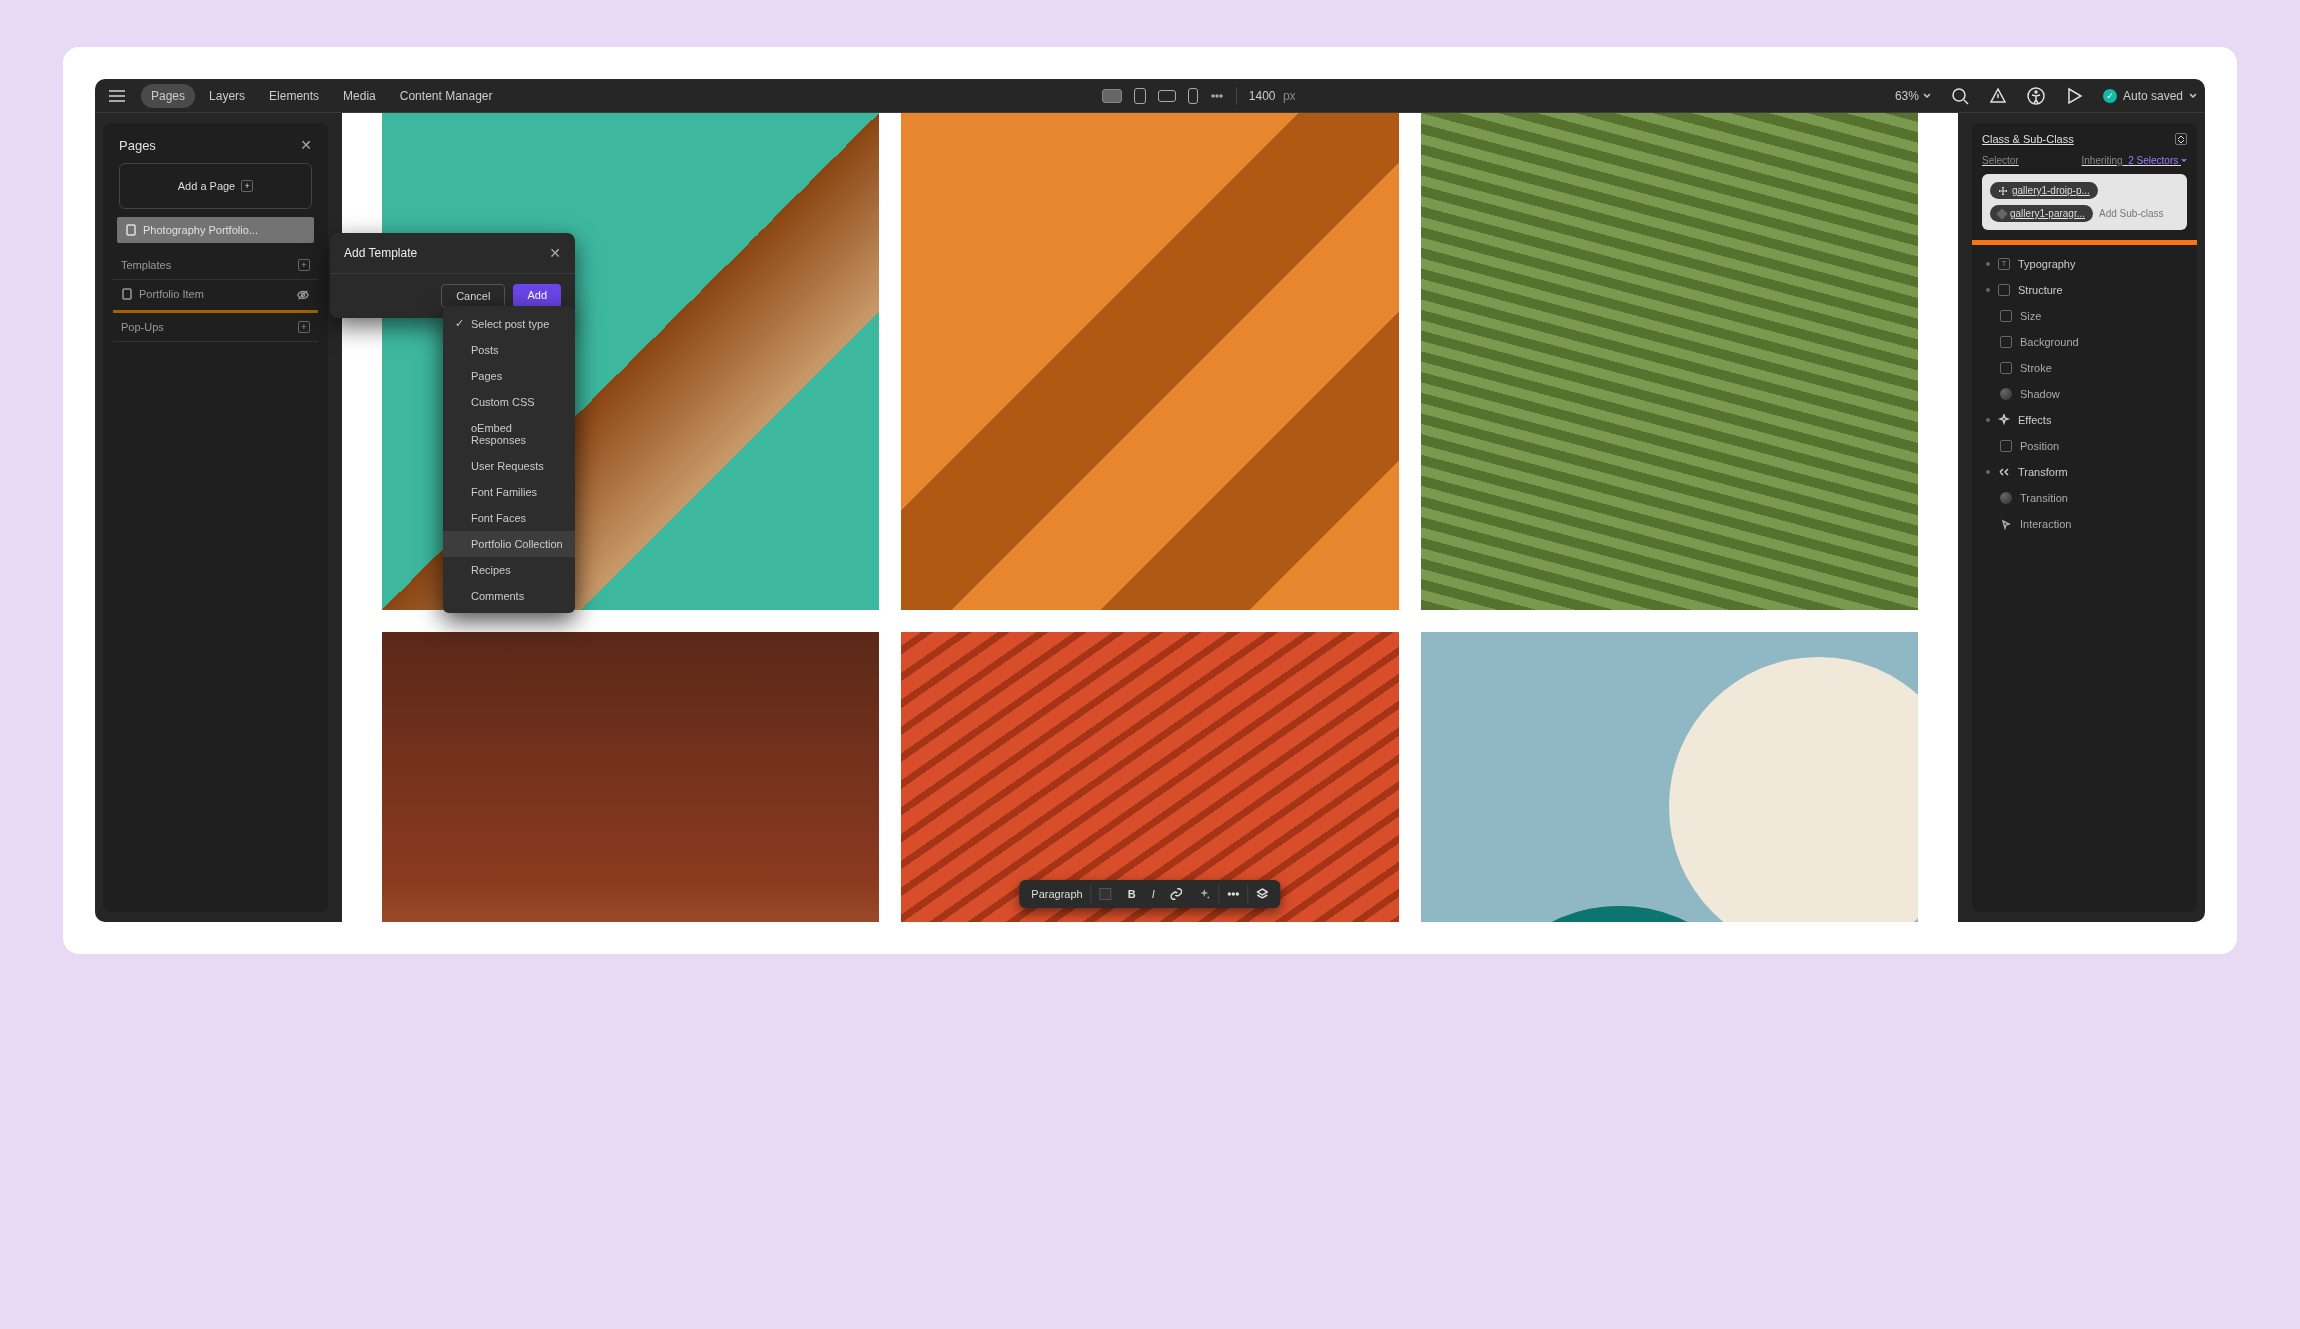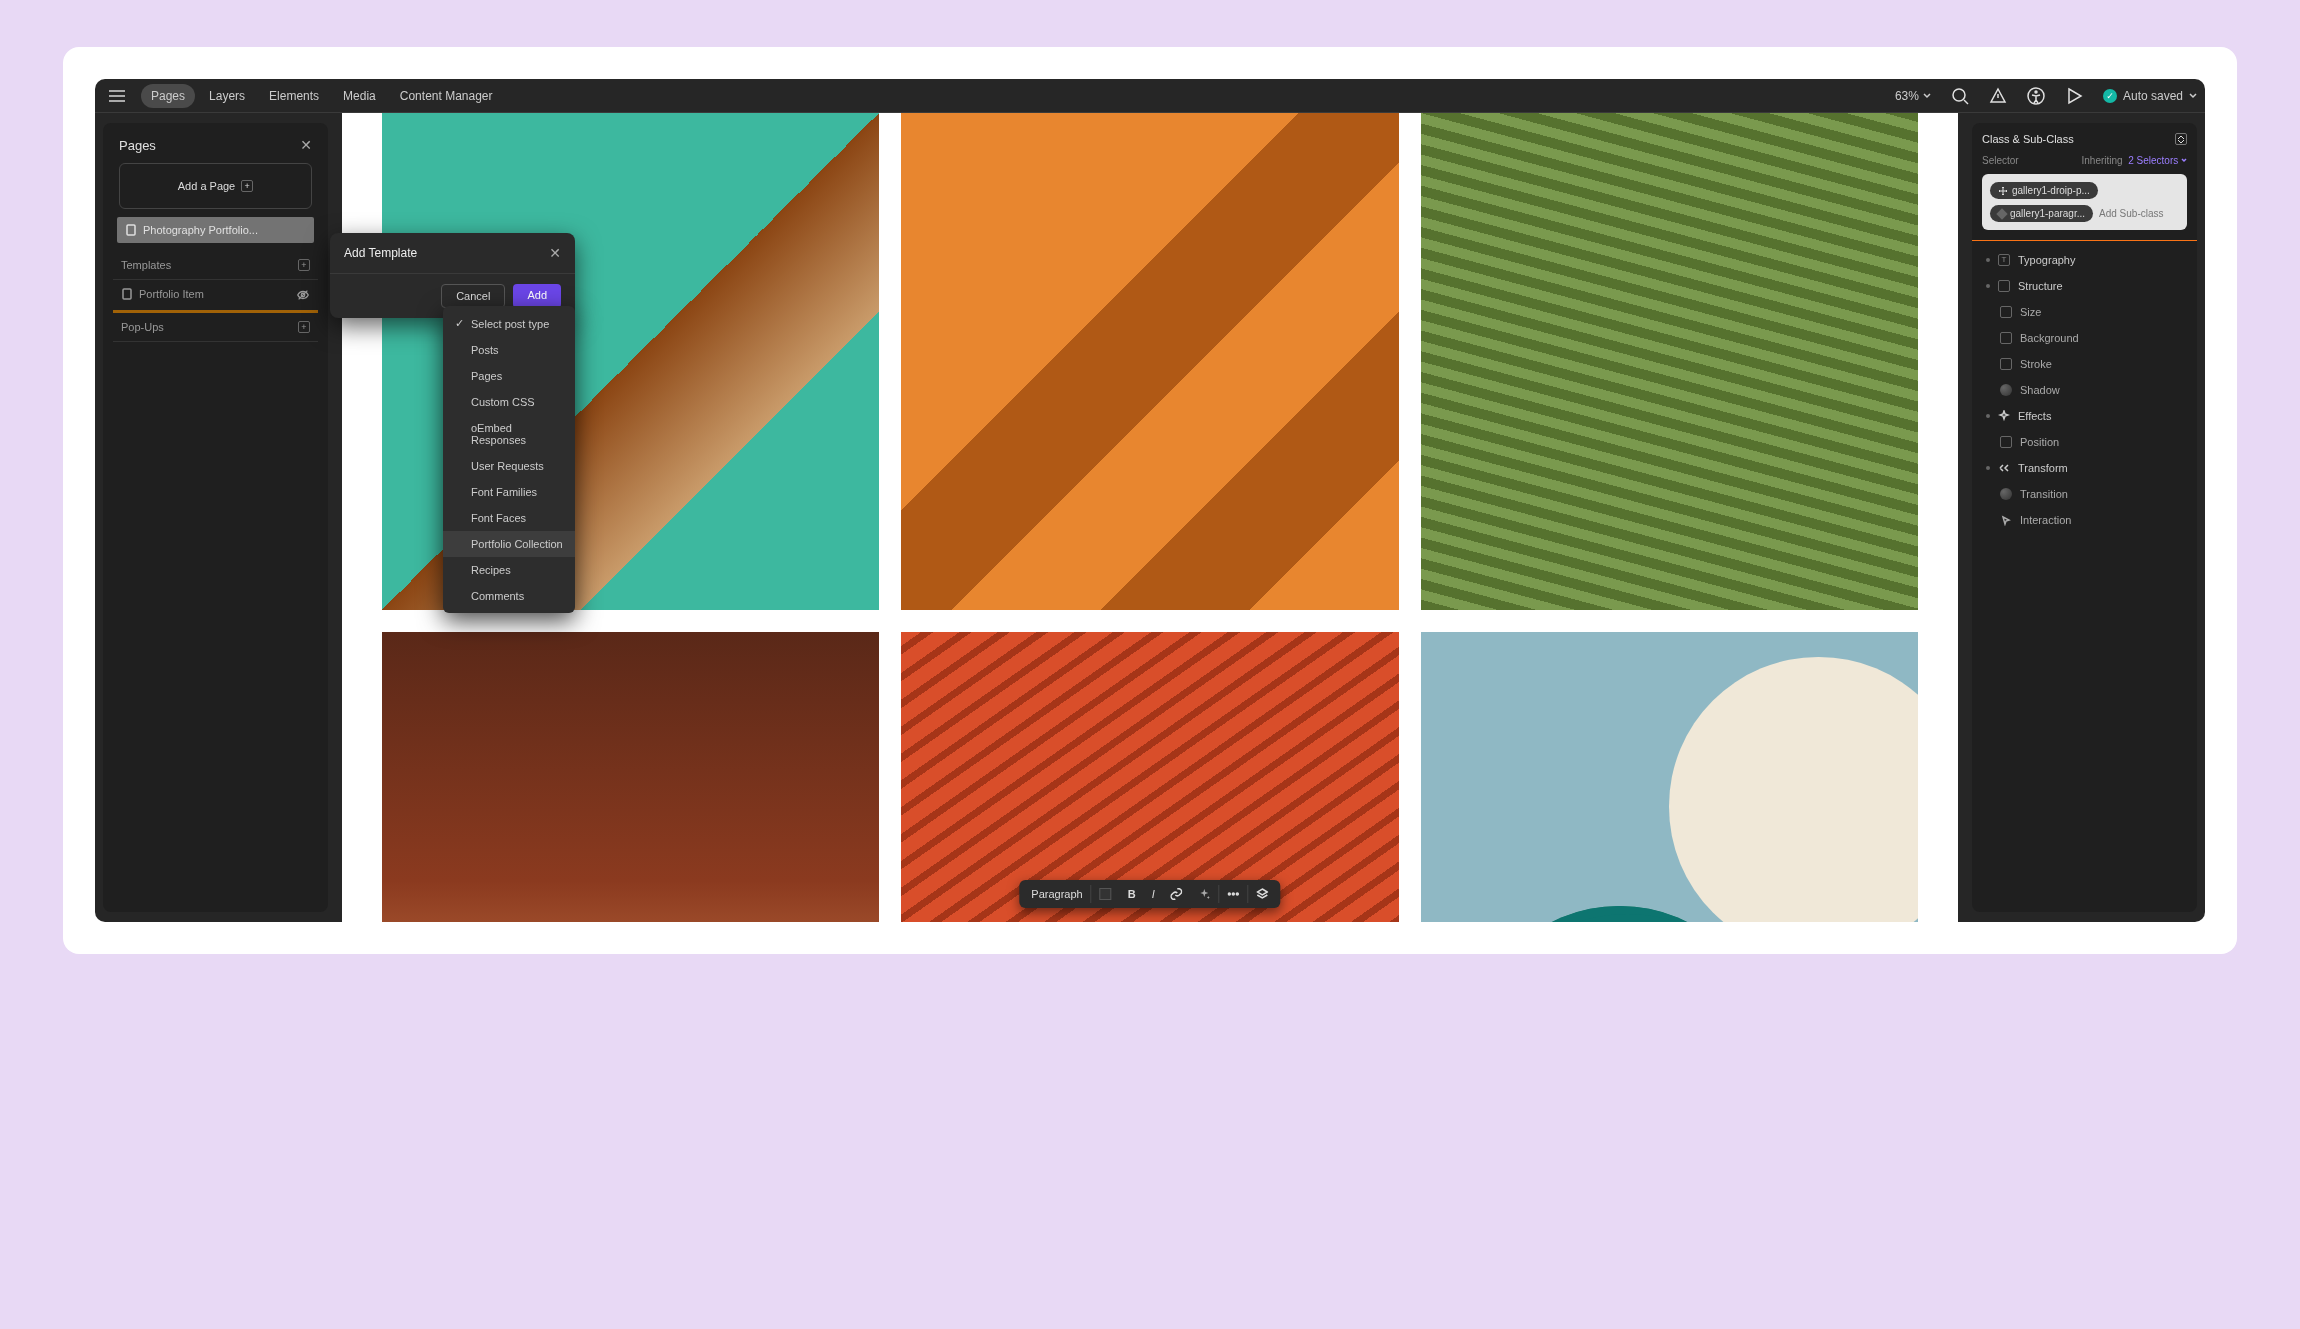--- a/index.html
+++ b/index.html
@@ -74,21 +74,21 @@
 .btn-secondary { border: 1px solid #555; color: #ddd; }
 .btn-primary { background: #6b46e8; color: #fff; }
 
 .dropdown { position: absolute; left: 348px; top: 193px; width: 132px; background: #2d2d2d; border-radius: 6px; box-shadow: 0 8px 24px rgba(0,0,0,0.7); z-index: 5; padding: 4px 0; }
 .dropdown-item { padding: 7px 12px; font-size: 11px; color: #ccc; display: flex; align-items: center; gap: 6px; cursor: pointer; }
 .dropdown-item.selected { font-weight: 500; }
 .dropdown-item.highlighted { background: #3d3d3d; }
 .dropdown-item .check { width: 10px; flex-shrink: 0; }
 
 .sidebar-right { width: 225px; background: #1f1f1f; border-radius: 8px; margin: 10px 8px 10px 0; display: flex; flex-direction: column; font-size: 11px; }
-.class-panel { padding: 10px; border-bottom: 1px solid #f97316; }
+.class-panel { padding: 10px; border-bottom: 5px solid #f97316; text-decoration: underline; }
 .class-header { display: flex; justify-content: space-between; align-items: center; margin-bottom: 10px; }
 .selector-row { display: flex; justify-content: space-between; align-items: center; margin-bottom: 8px; color: #888; font-size: 10px; }
 .selector-row .selectors-link { color: #9b7eff; }
 .class-token-area { background: #e5e5e5; border-radius: 6px; padding: 8px; }
 .class-tokens { display: flex; flex-wrap: wrap; gap: 6px; align-items: center; }
 .class-token { background: #3a3a3a; border-radius: 10px; padding: 3px 8px; display: flex; align-items: center; gap: 4px; font-size: 10px; color: #ddd; }
 .class-token .dia { width: 8px; height: 8px; background: #666; transform: rotate(45deg); }
 .add-sub { color: #777; font-size: 10px; }
 .prop-section { padding: 6px 10px; }
 .prop-row { display: flex; align-items: center; gap: 8px; padding: 7px 4px; color: #ccc; cursor: pointer; }
@@ -113,20 +113,38 @@
           <span></span>
           <span></span>
           <span></span>
         </div>
     <div class="nav-tabs">
       <div class="nav-tab active">Pages</div>
       <div class="nav-tab">Layers</div>
       <div class="nav-tab">Elements</div>
       <div class="nav-tab">Media</div>
       <div class="nav-tab">Content Manager</div>
+    </div>
+    <div class="topbar-center">
+      <div class="device-icons">
+        <div class="device-icon desktop"></div>
+        <div class="device-icon tablet-p"></div>
+        <div class="device-icon tablet-l"></div>
+        <div class="device-icon mobile"></div>
+        <svg width="14" height="14">
+              <circle cx="3" cy="7" r="1" fill="#aaa"></circle>
+              <circle cx="7" cy="7" r="1" fill="#aaa"></circle>
+              <circle cx="11" cy="7" r="1" fill="#aaa"></circle>
+            </svg>
+      </div>
+      <div class="vdiv"></div>
+      <div class="canvas-size">
+        <span>1400</span>
+        <span class="unit">px</span>
+      </div>
     </div>
     <div class="topbar-right">
       <div class="zoom">
         <span>63%</span>
         <svg width="8" height="8">
               <path d="M1 2l3 3 3-3"></path>
             </svg>
       </div>
       <svg width="18" height="18">
             <circle cx="8" cy="8" r="6"></circle>

